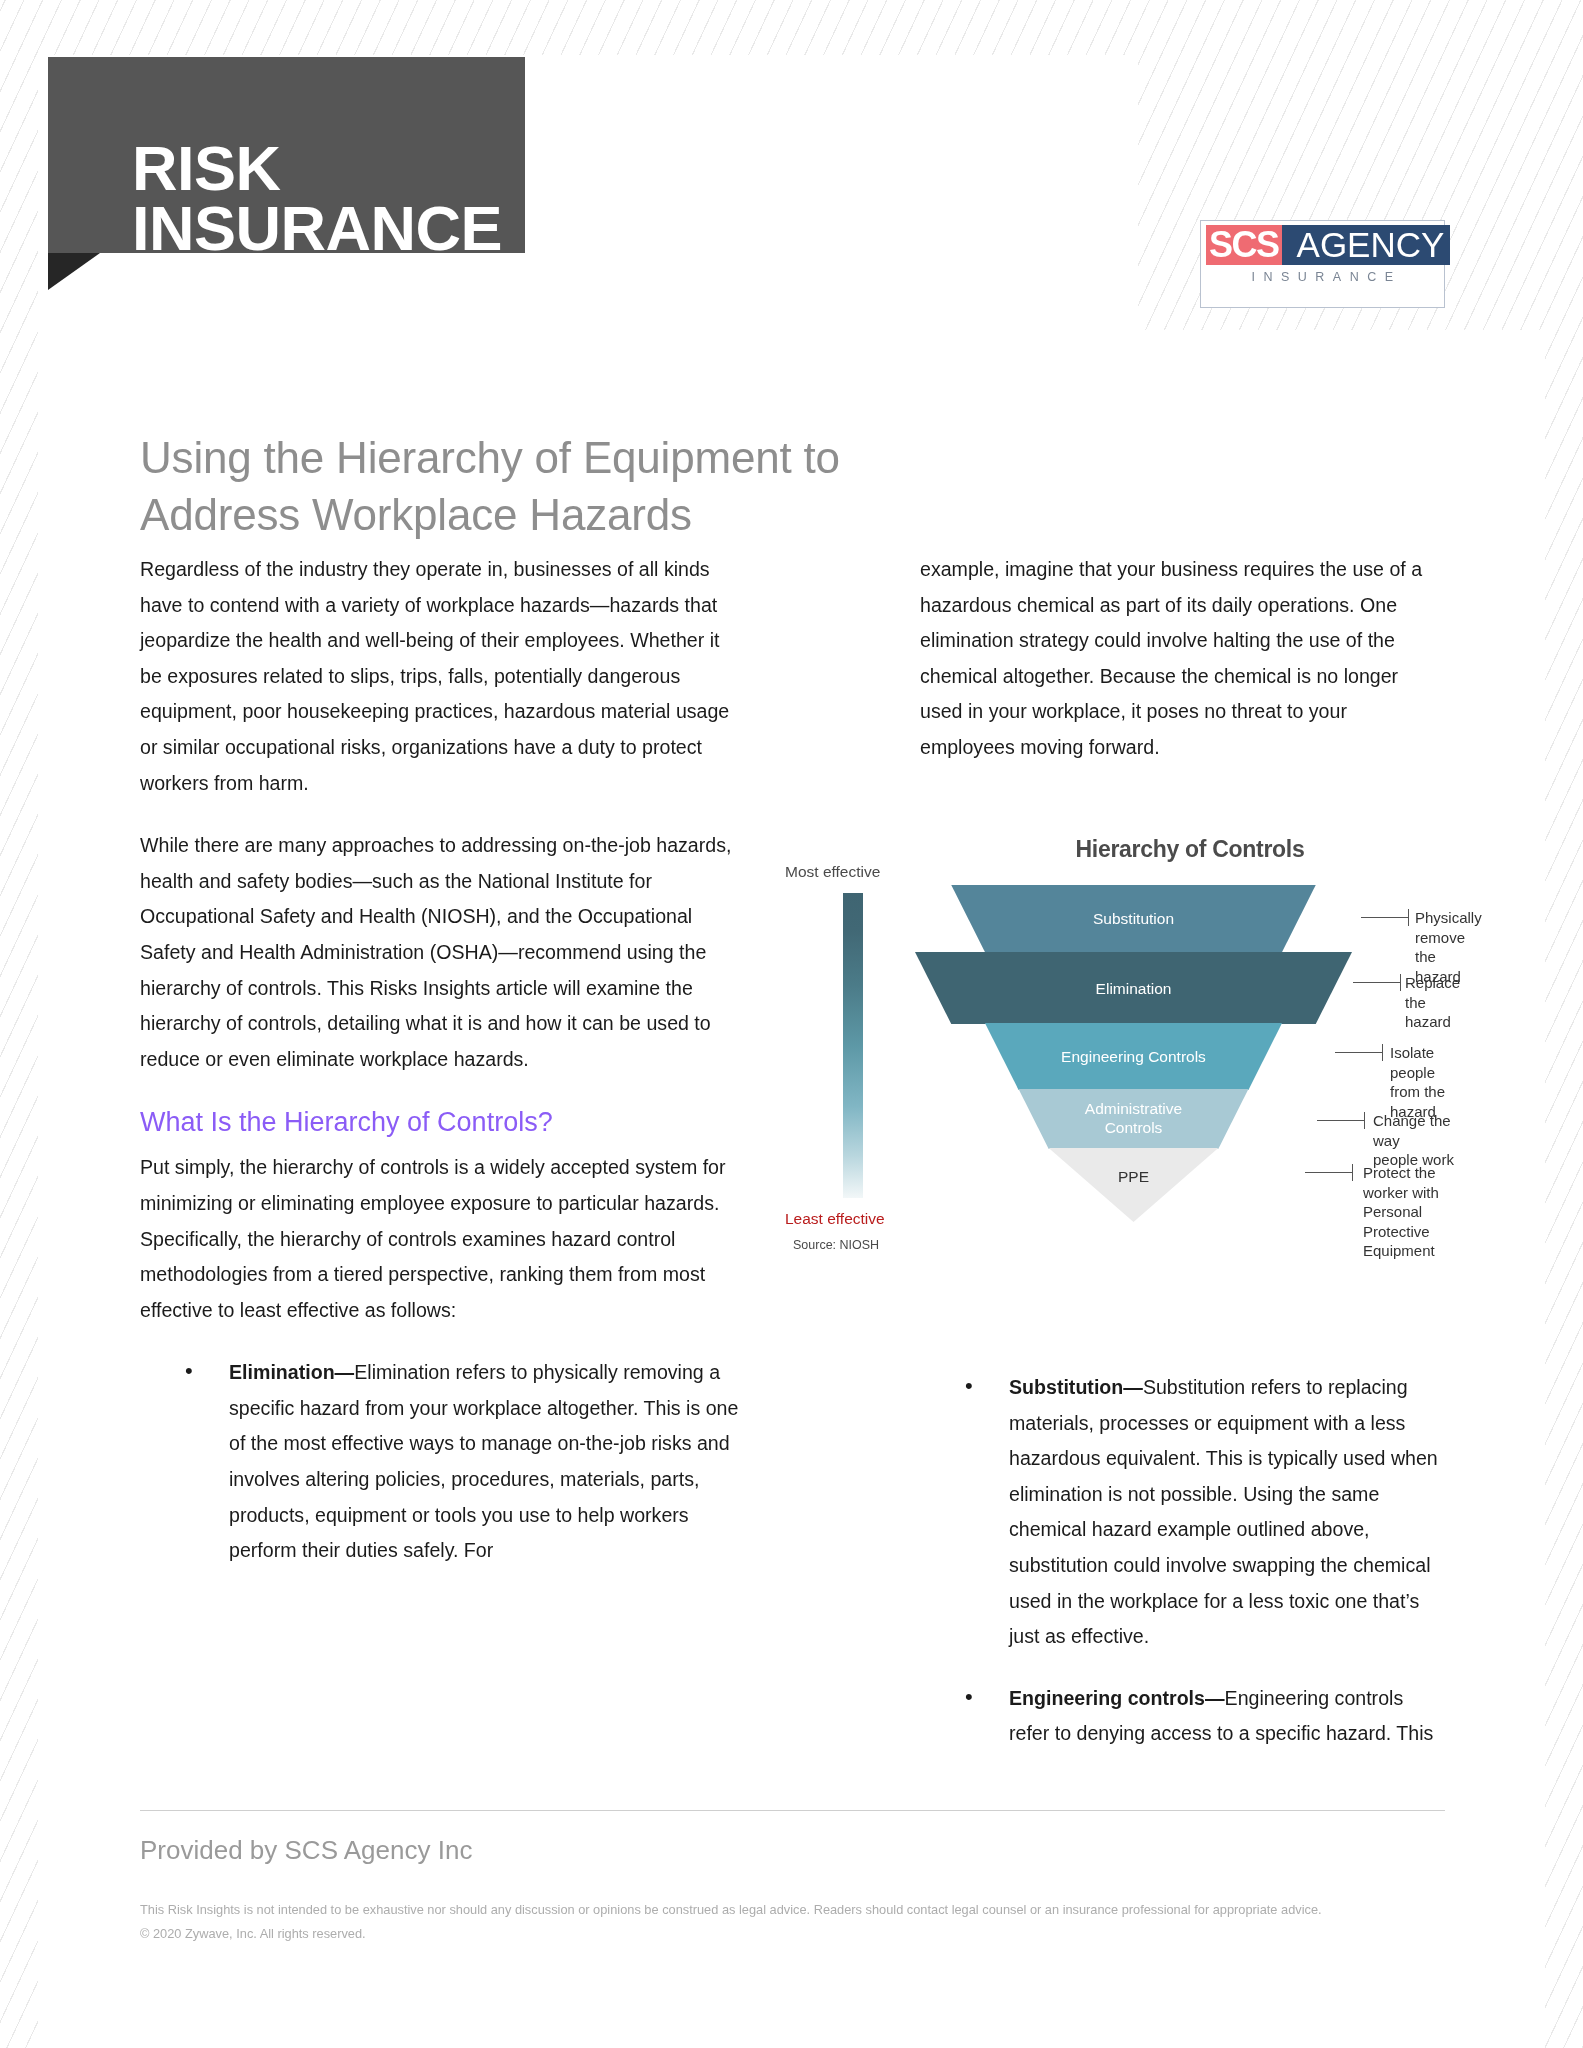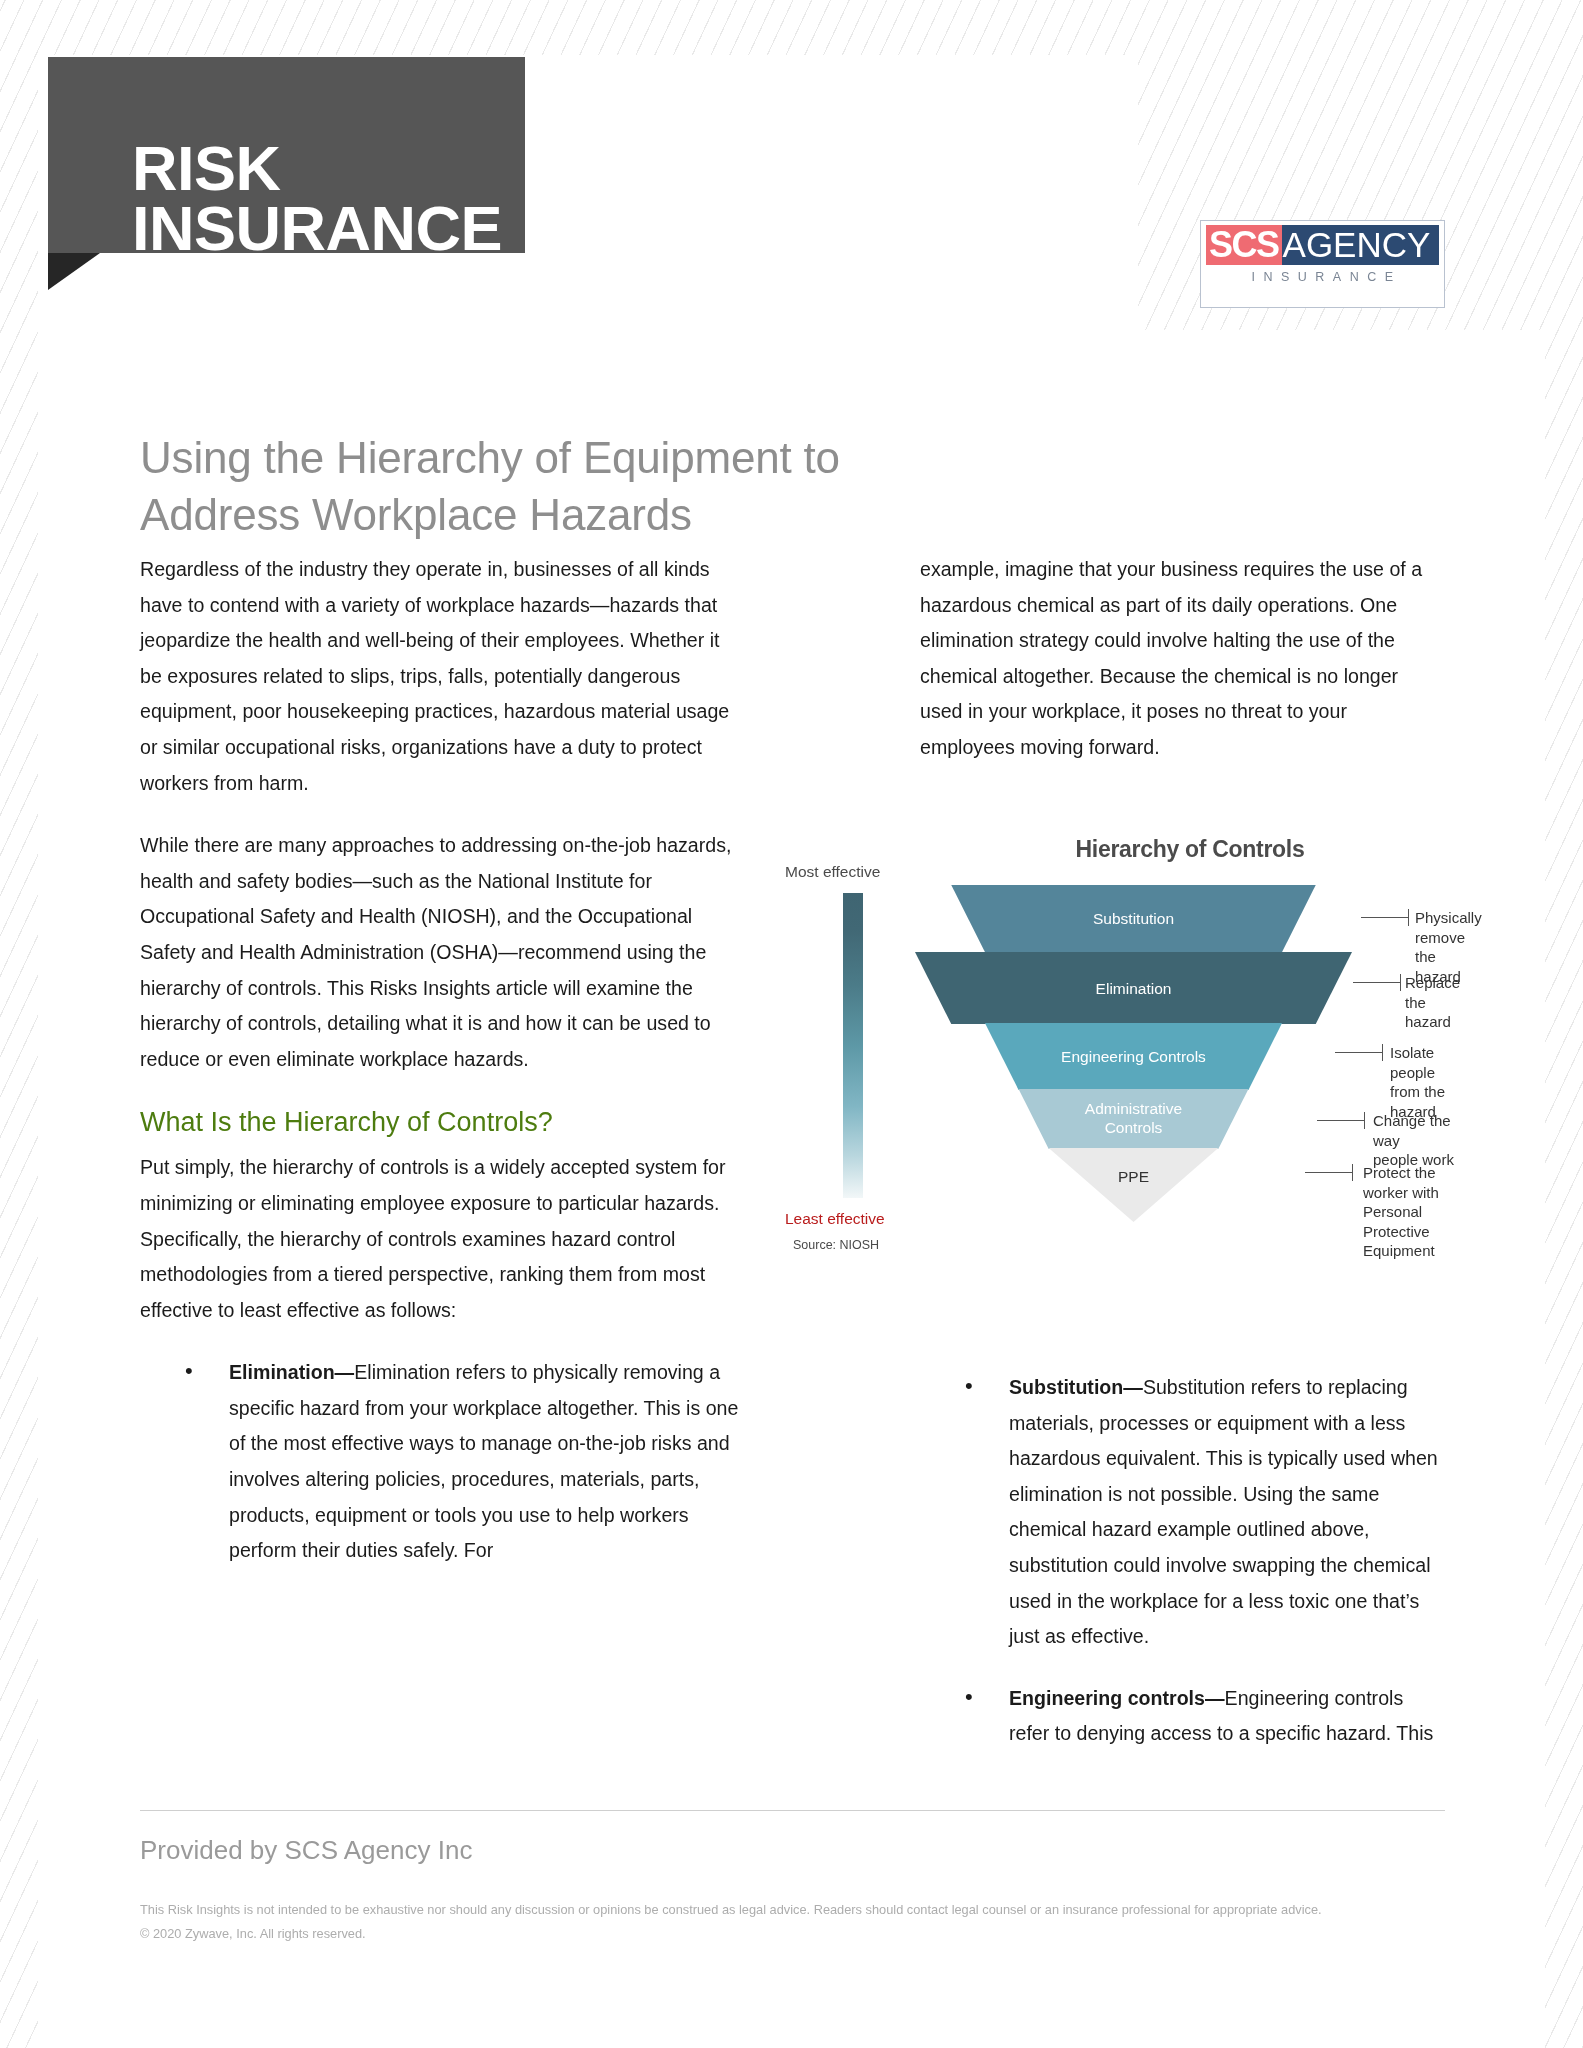--- a/index.html
+++ b/index.html
@@ -87,21 +87,21 @@
     padding:0 3px;
     font-family:"Liberation Sans", sans-serif;
   }
   .logo-agency{
     background:#2c4a72;
     color:#fff;
     font-weight:normal;
     font-size:35px;
     line-height:40px;
     letter-spacing:0px;
-    padding:0 6px 0 1px;
+    padding:0 6px 0 15px;
     flex:1;
     font-family:"Liberation Sans", sans-serif;
   }
   .logo-ins{
     text-align:center;
     color:#7a8594;
     font-size:12.5px;
     letter-spacing:8.5px;
     padding-top:5px;
     padding-left:8px;
@@ -131,21 +131,21 @@
     color:#1b1b1b;
     font-family:"Liberation Sans", sans-serif;
     z-index:5;
   }
   .col-left{ left:140px; width:600px; }
   .col-right{ left:920px; width:520px; }
 
   .col p{ margin:0 0 27px 0; }
 
   h2.sect{
-    color:#4d7c0f;
+    color:#8b5cf6;
     font-size:27px;
     line-height:36px;
     font-weight:normal;
     margin:5px 0 10px 0;
     font-family:"Liberation Sans", sans-serif;
   }
 
   ul.bullets{
     margin:0; padding:0 0 0 0;
     list-style:none;

